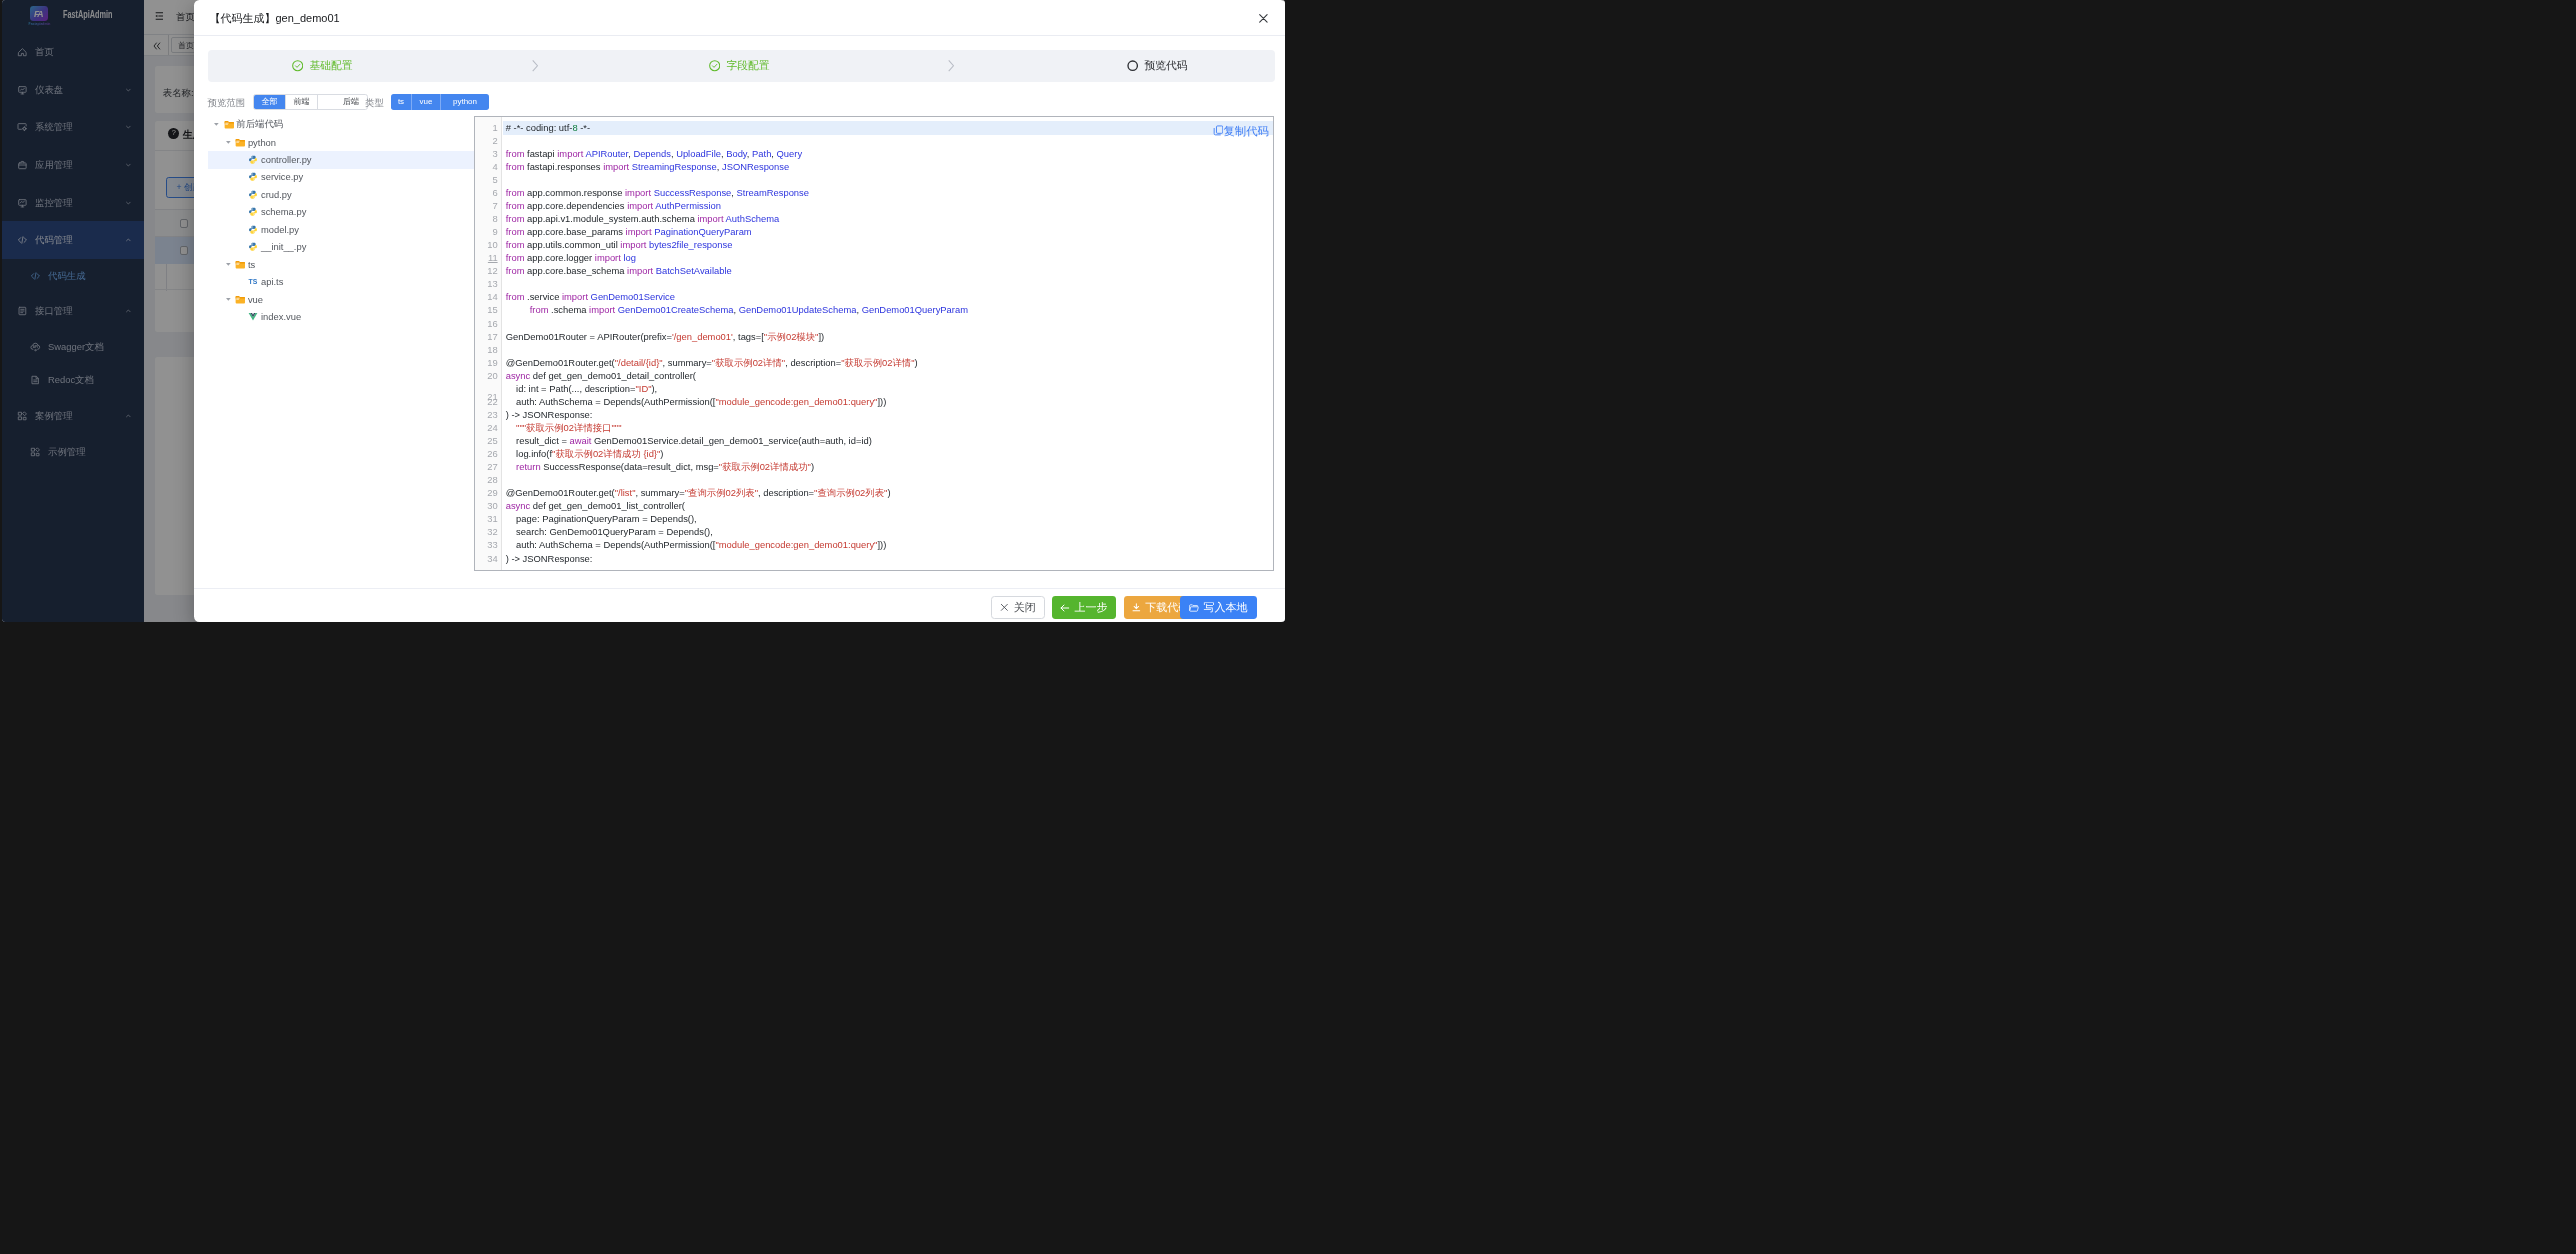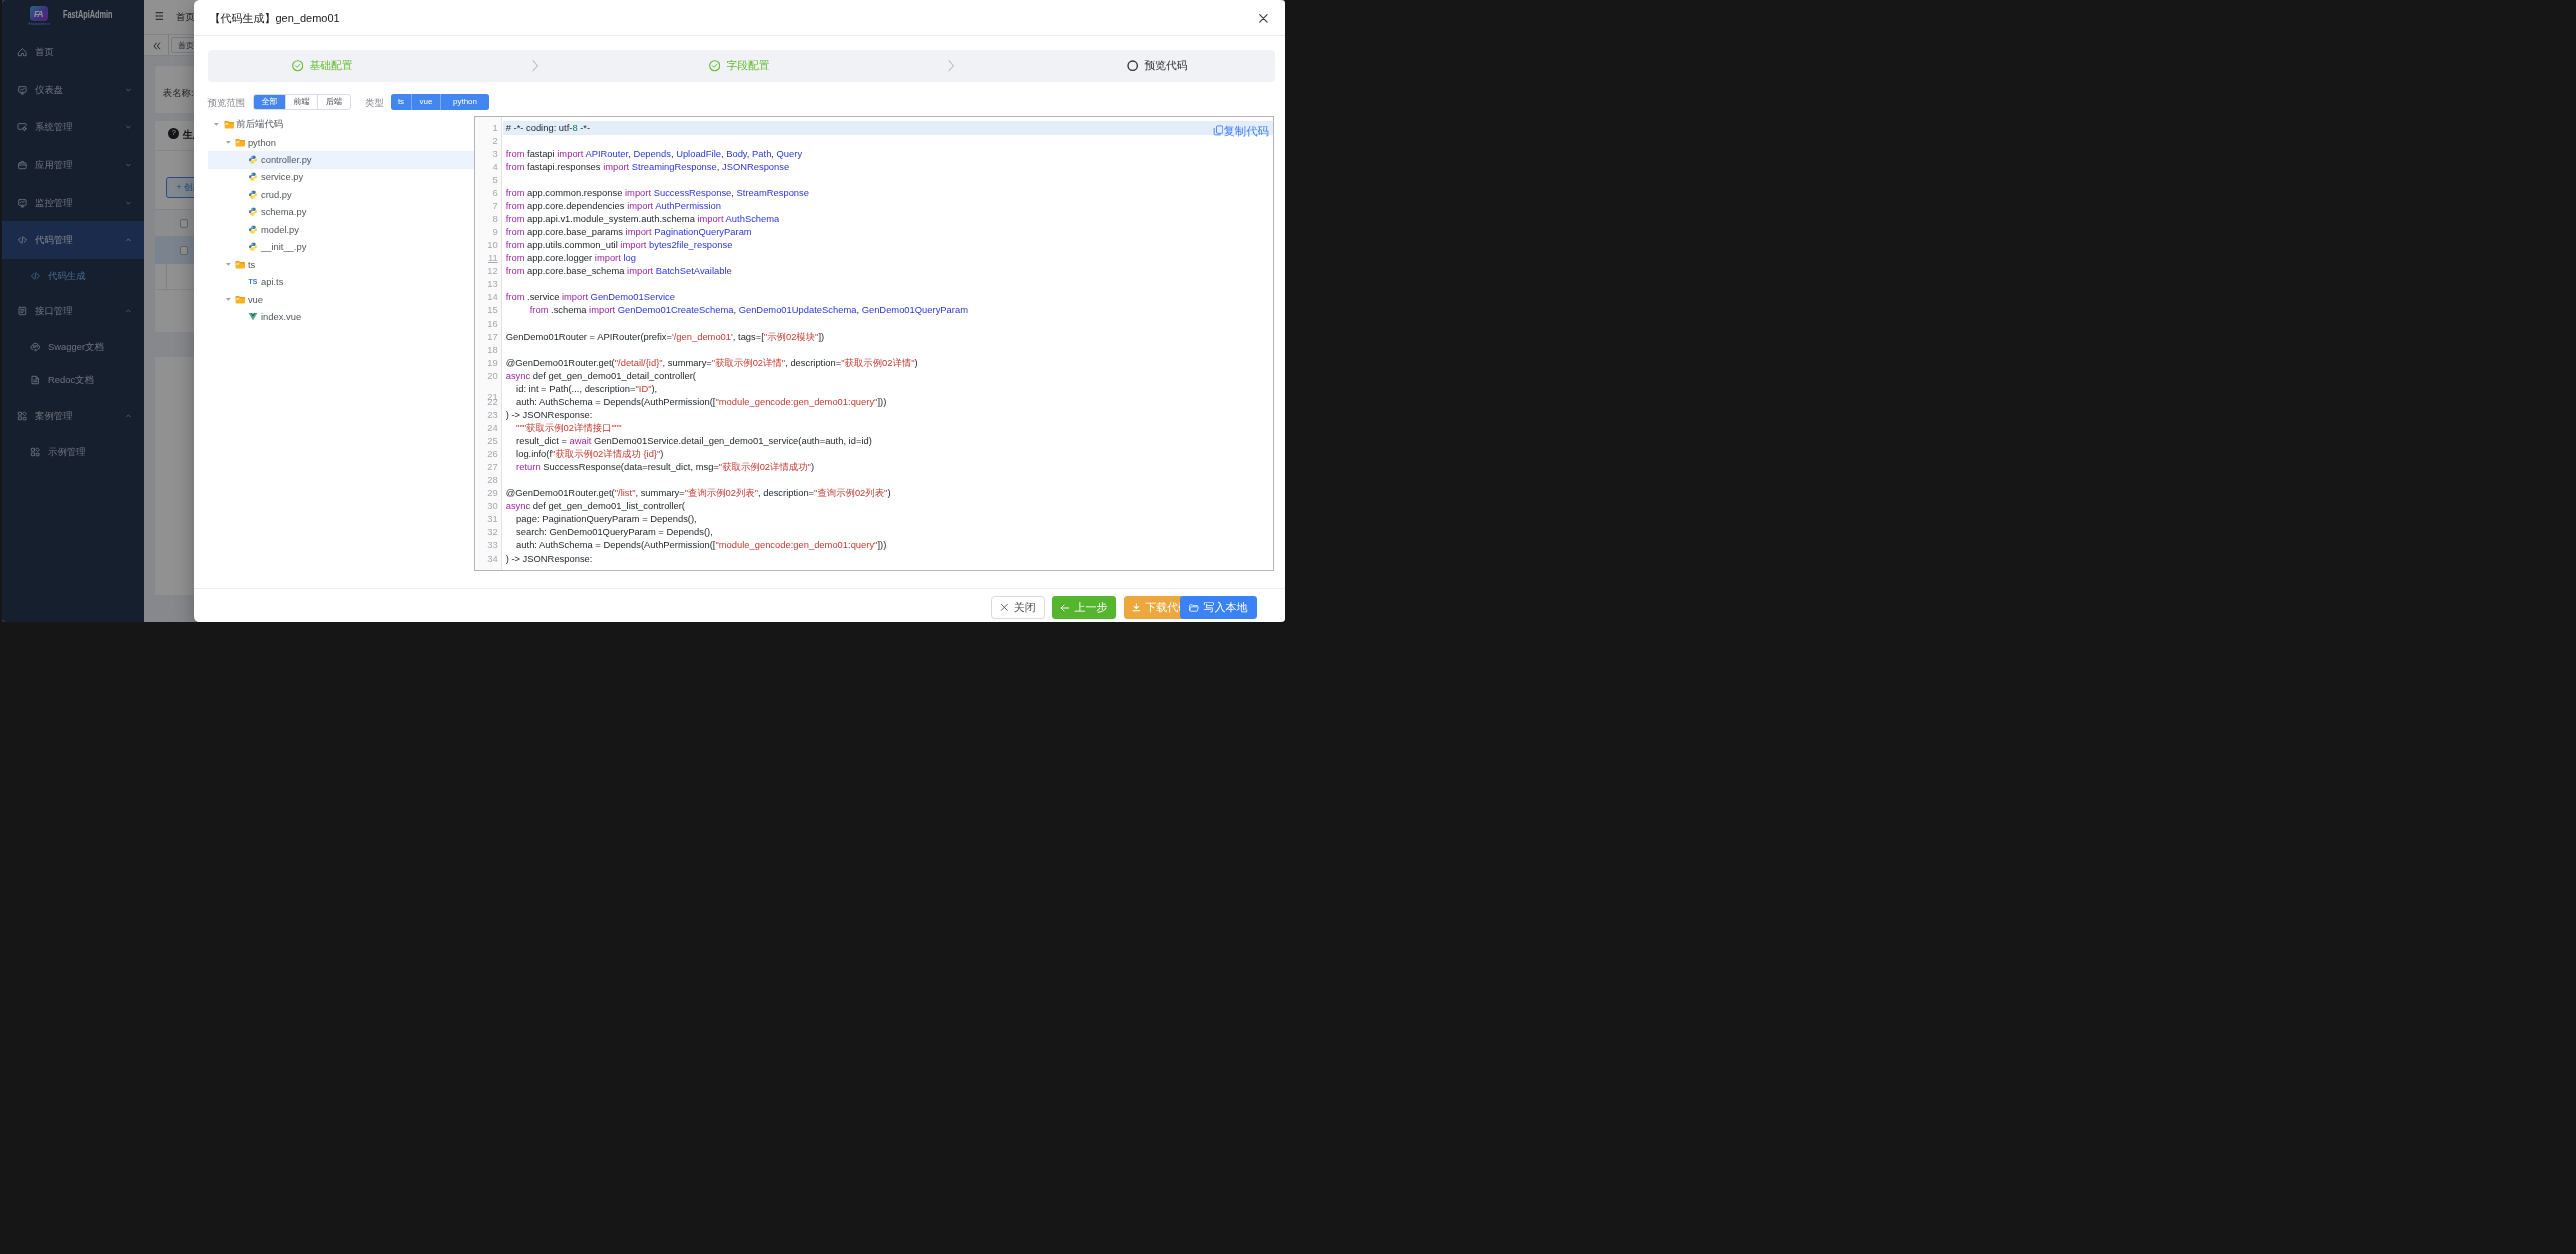--- a/index.html
+++ b/index.html
@@ -58,21 +58,21 @@
   .step .stxt { font-size:10.8px; margin-left:6px; }
   .green { color:#61bb2d; }
   .dark3 { color:#2d2f33; }
   .chev { position:absolute; top:59px; width:13.5px; height:13.5px; }
   
   .flabel { position:absolute; font-size:9.4px; color:#85888e; top:97px; }
   .rgroup { position:absolute; left:59px; top:94px; height:15.5px; display:flex;
     border:0.7px solid #d9dce2; border-radius:2.7px; overflow:hidden; background:#fff; }
   .rgroup .rb { width:32px; height:100%; font-size:8px; color:#3f4247; display:flex;
     align-items:center; justify-content:center; border-right:0.7px solid #d9dce2; }
-  .rgroup .rb:last-child { border-right:none; }
+  .rgroup .rb:last-child { border-right:none;margin-left:17px; }
   .rgroup .rb.sel { background:#4486ef; color:#fff; }
   .bgroup { position:absolute; left:197px; top:94px; height:15.5px; display:flex; border-radius:2.7px;
     overflow:hidden; }
   .bgroup .bt { height:100%; background:#4486ef; color:#fff; font-size:8px; display:flex;
     align-items:center; justify-content:center; border-right:0.7px solid #7fabf5; }
   .bgroup .bt:last-child { border-right:none; }
   
   .tree { position:absolute; left:13.5px; top:116px; width:266px; height:455px; font-size:9.4px;
     color:#5a5e66; overflow:hidden; }
   .trow { position:absolute; left:0; width:266px; height:17.5px; display:flex; align-items:center; }

